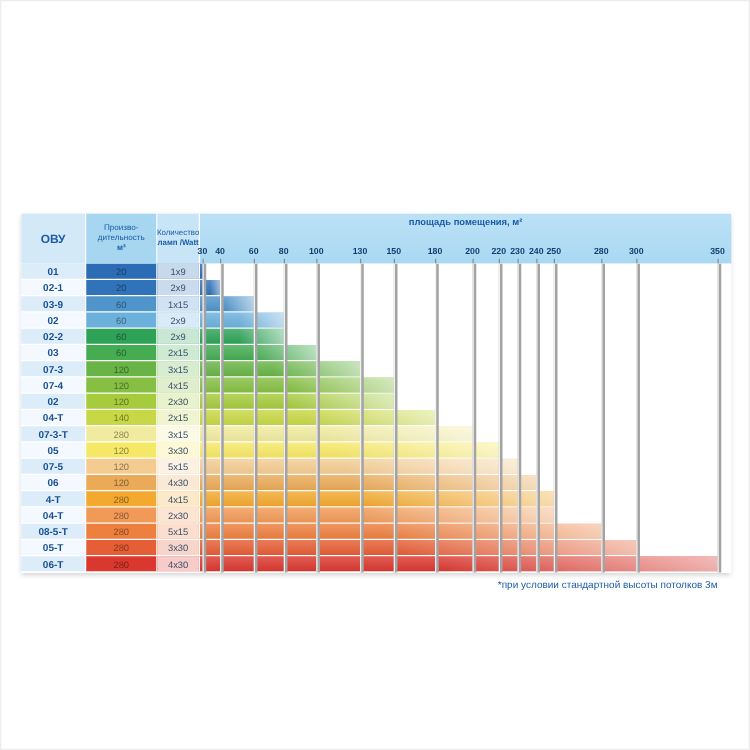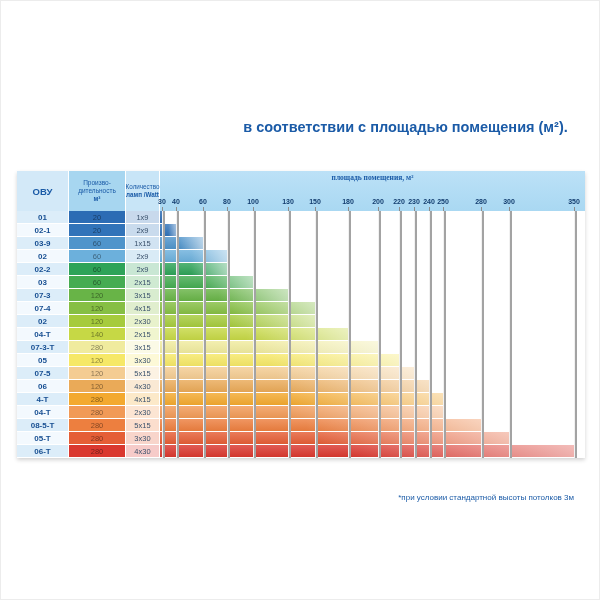--- a/index.html
+++ b/index.html
@@ -23,21 +23,21 @@
   .h-cap{width:57px;background:#a7d6f0;color:#1b5ba7;font-size:6.5px;line-height:1.25;
          display:flex;flex-direction:column;align-items:center;justify-content:center;
          border-right:1px solid #fff;text-align:center;}
   .h-cap .l3{font-weight:bold;}
   .h-lamp{width:34px;background:#c8e5f7;color:#1b5ba7;font-size:6.3px;line-height:1.3;
           display:flex;flex-direction:column;align-items:center;justify-content:center;
           border-right:1px solid #fff;text-align:center;}
   .h-lamp .l2{font-weight:bold;}
   .h-area{flex:1;background:linear-gradient(#bce1f7,#a9d8f2);position:relative;}
   .area-label{position:absolute;top:2px;left:0;right:0;text-align:center;
-              color:#1b5ba7;font-weight:bold;font-size:7.5px;font-family:Liberation Serif, serif;}
+              color:#1b5ba7;font-weight:bold;font-size:7.5px;}
   .scale-row{position:absolute;bottom:0;left:0;right:0;height:14px;}
   .scale-num{position:absolute;top:1px;transform:translateX(-50%);
              color:#123c6e;font-weight:bold;font-size:7px;}
   .scale-tick{position:absolute;bottom:0;width:1px;height:4px;background:#8d8d8d;}
   
   .tbody{position:relative;height:247px;background:#fff;}
   .grid-layer{position:absolute;left:143px;right:0;top:0;bottom:0;z-index:5;pointer-events:none;}
   .gridline{position:absolute;top:0;bottom:0;width:2px;background:#a3a3a3;
             border-left:1px solid rgba(255,255,255,0.85);}
   .row{display:flex;height:13px;box-sizing:border-box;border-bottom:1px solid rgba(255,255,255,0.85);}
@@ -48,30 +48,29 @@
   .row:nth-child(even) .c-model{background:#dcedf9;}
   .c-cap{width:57px;display:flex;align-items:center;justify-content:center;
          font-size:7.5px;color:rgba(0,0,0,0.45);border-right:1px solid #fff;}
   .c-lamp{width:34px;position:relative;border-right:1px solid #fff;}
   .c-lamp::before{content:"";position:absolute;inset:0;background:rgba(255,255,255,0.74);}
   .c-lamp span{position:relative;z-index:1;display:flex;width:100%;height:100%;
          align-items:center;justify-content:center;font-size:7.5px;color:#39506b;}
   .c-track{flex:1;position:relative;background:#fff;}
   .bar{position:absolute;left:0;top:0;bottom:0;z-index:1;}
   
-  .footnote{position:absolute;right:25px;top:492px;color:#1b5ba7;font-size:8px;}
+  .footnote{position:absolute;right:25px;top:462px;color:#1b5ba7;font-size:8px;}
 </style>
 </head>
 <body>
 
 <div class="page">
 
 
   <div class="title">
-    <div>в соответствии с площадью помещения (м²).</div>
   </div>
 
   <div class="table">
     <div class="thead">
       <div class="h-model">ОВУ</div>
       <div class="h-cap">
         <span>Произво-</span>
         <span>дительность</span>
         <span class="l3">м³</span>
       </div>

